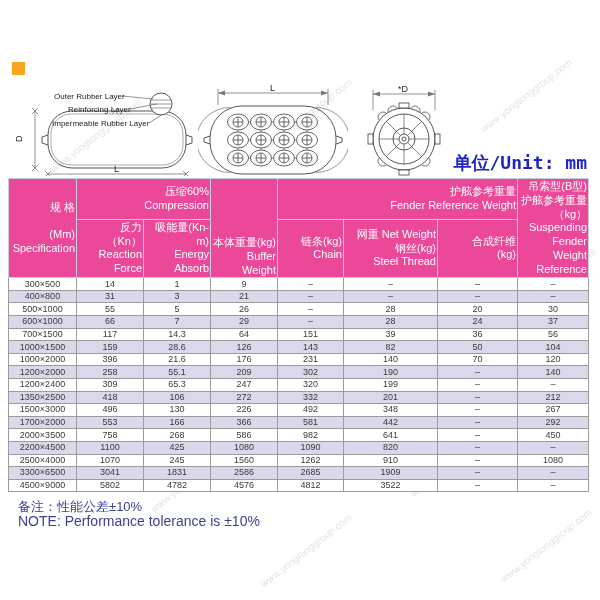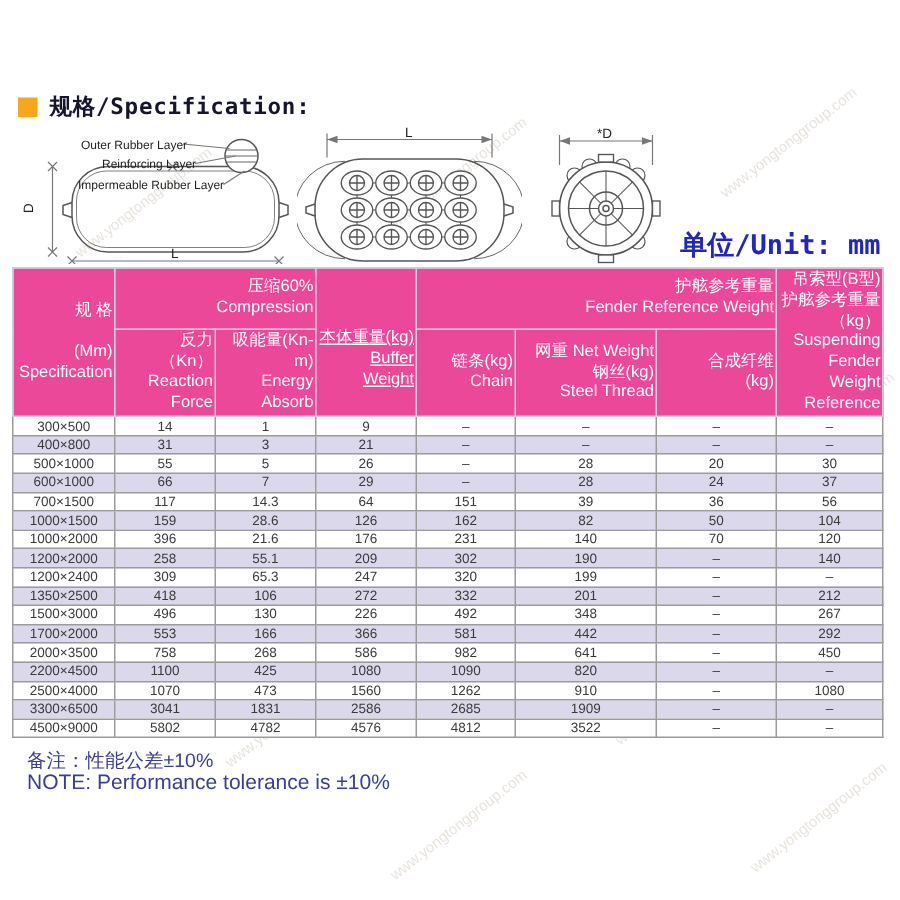--- a/index.html
+++ b/index.html
@@ -23,21 +23,21 @@
   .unit { position:absolute; top:151px; right:13px; font-family:"DejaVu Sans Mono",monospace;
           font-weight:bold; font-size:18px; color:#2026c4; }
 
   table.spec { position:absolute; left:8px; top:178px; width:580px;
                border-collapse:collapse; table-layout:fixed; border:1px solid #7e7e7e; }
   .spec th { background:#ec4899; color:#ffffff; border:1px solid #c9cde4;
              font-size:11px; font-weight:normal; white-space:pre-line; line-height:1.25;
              text-align:right; vertical-align:middle; padding:1px; }
   .spec tr.hb1 { height:40px; }
   .spec tr.hb2 { height:47px; }
-  .spec th.vb { vertical-align:bottom; padding-bottom:17px;text-decoration:underline; }
+  .spec th.vb { vertical-align:bottom; padding-bottom:0; }
   .spec td { border:1px solid #9b9b9b; font-size:9px; color:#3a3a3a; text-align:center;
              height:12.6px; padding:0; line-height:1; background:#fff; }
   .spec tr.alt td { background:#dcd8ec; }
 
   .notes { position:absolute; left:18px; top:499px; color:#3b3f93; line-height:15px; }
   .notes .cn { font-size:13px; font-weight:normal; }
   .notes .en { font-size:14px; }
 </style>
 </head>
 <body>
@@ -50,21 +50,20 @@
   <span class="wm" style="left:70px;top:330px">www.yongtonggroup.com</span>
   <span class="wm" style="left:290px;top:305px">www.yongtonggroup.com</span>
   <span class="wm" style="left:495px;top:280px">www.yongtonggroup.com</span>
   <span class="wm" style="left:140px;top:470px">www.yongtonggroup.com</span>
   <span class="wm" style="left:400px;top:455px">www.yongtonggroup.com</span>
   <span class="wm" style="left:250px;top:545px">www.yongtonggroup.com</span>
   <span class="wm" style="left:490px;top:540px">www.yongtonggroup.com</span>
 
   <div class="title-row">
     <span class="bullet"></span>
-    <span class="title-text">规格/Specification:</span>
   </div>
 
   <svg class="diag diag-left" width="185" height="92" viewBox="0 0 185 92">
     <g stroke="#555" stroke-width="1" fill="none">
       <rect x="36" y="27" width="138" height="57" rx="24"></rect>
       <rect x="39" y="30" width="132" height="51" rx="20" stroke-width="0.5"></rect>
       <path d="M36 51 L30 53 L30 59 L36 61"></path>
       <path d="M174 51 L180 53 L180 59 L174 61"></path>
       <circle cx="149" cy="20" r="11" fill="#fff"></circle>
       <path d="M139 16 h20 M138.5 20 h21 M139 24 h20" stroke-width="0.6"></path>
@@ -313,21 +312,21 @@
           <td>151</td>
           <td>39</td>
           <td>36</td>
           <td>56</td>
         </tr>
         <tr class="alt">
           <td>1000×1500</td>
           <td>159</td>
           <td>28.6</td>
           <td>126</td>
-          <td>162</td>
+          <td>143</td>
           <td>82</td>
           <td>50</td>
           <td>104</td>
         </tr>
         <tr>
           <td>1000×2000</td>
           <td>396</td>
           <td>21.6</td>
           <td>176</td>
           <td>231</td>
@@ -401,21 +400,21 @@
           <td>425</td>
           <td>1080</td>
           <td>1090</td>
           <td>820</td>
           <td>–</td>
           <td>–</td>
         </tr>
         <tr>
           <td>2500×4000</td>
           <td>1070</td>
-          <td>473</td>
+          <td>245</td>
           <td>1560</td>
           <td>1262</td>
           <td>910</td>
           <td>–</td>
           <td>1080</td>
         </tr>
         <tr class="alt">
           <td>3300×6500</td>
           <td>3041</td>
           <td>1831</td>

